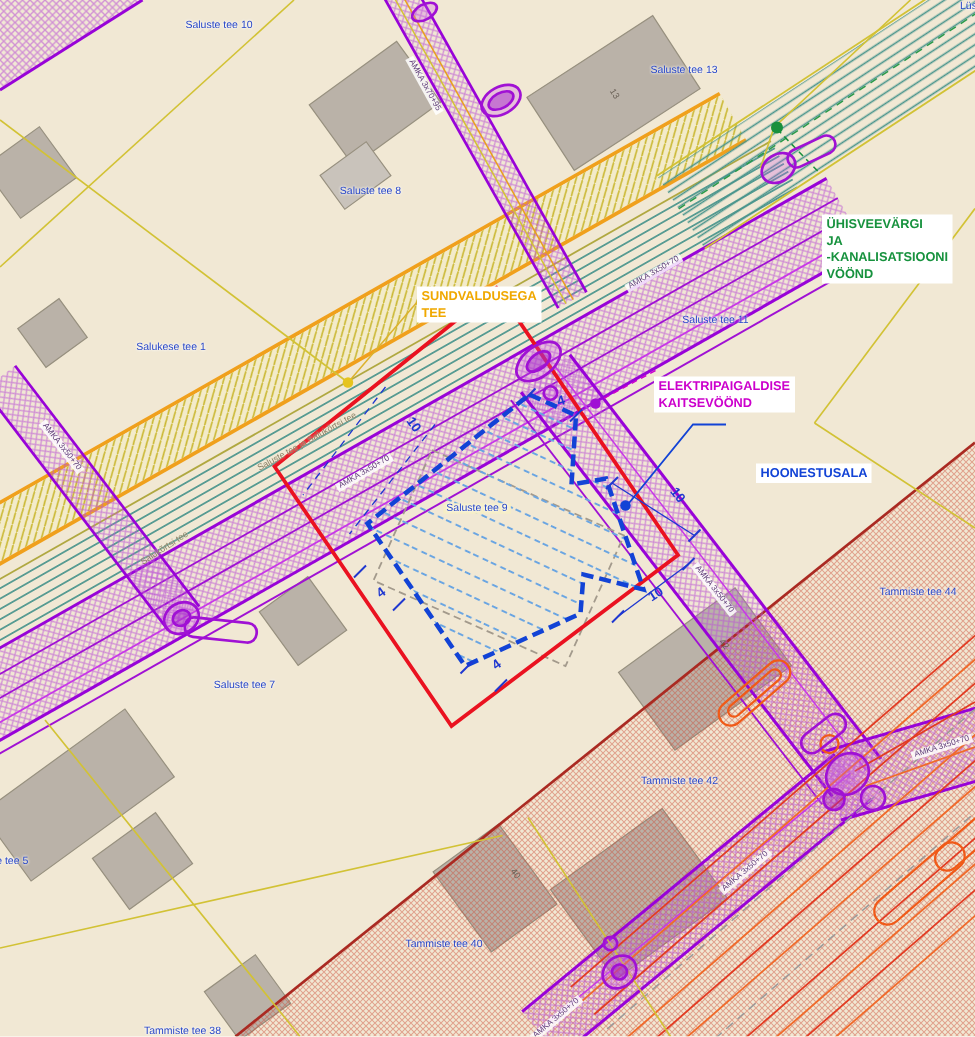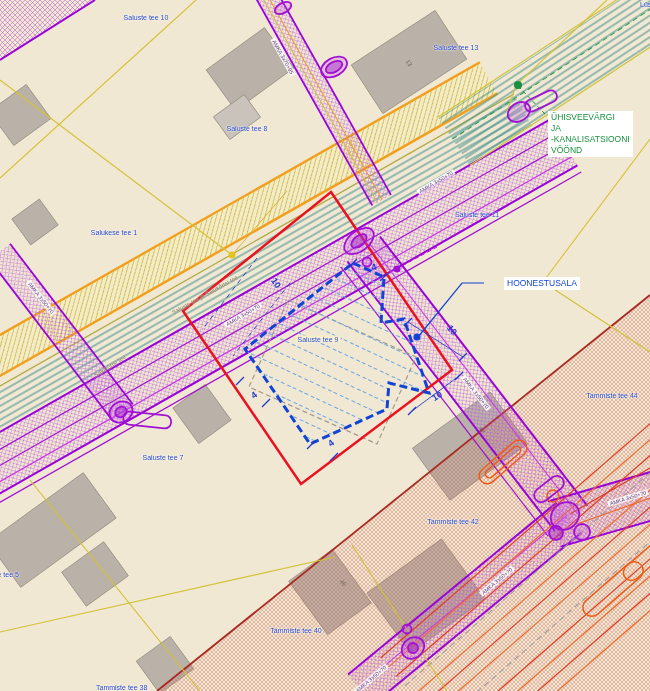--- a/index.html
+++ b/index.html
@@ -3,22 +3,22 @@
 <meta charset="utf-8">
 <style>
   html,body{margin:0;padding:0;background:#fff;font-family:"Liberation Sans",sans-serif;}
   #map{position:relative;width:650px;height:691px;overflow:hidden;background:#f1e8d4;}
   #map svg{position:absolute;left:0;top:0;}
   #labels{position:absolute;left:0;top:0;width:650px;height:691px;pointer-events:none;}
   .plabel{position:absolute;font-size:7px;color:#2847c8;white-space:nowrap;
           transform:translate(-50%,-50%);text-shadow:0 0 2px #fff,0 0 2px #fff;}
   .plabel.noctr{transform:none;}
   .plabel.hl{background:#f6eec6;padding:0 2px;}
-  .ann{position:absolute;background:#fff;padding:1px 3px;font-size:8.5px;font-weight:normal;
-       line-height:11px;white-space:nowrap;}
+  .ann{position:absolute;background:#fff;padding:1px 3px;font-size:8.5px;font-weight:bold;
+       line-height:11px;white-space:nowrap;margin-top:32px;}
   .dim{position:absolute;font-size:9px;font-weight:bold;color:#2038d0;white-space:nowrap;}
   .cable{position:absolute;font-size:5.5px;color:#5f3d78;background:rgba(255,255,255,0.85);
          padding:0 2px;white-space:nowrap;}
   .road{position:absolute;font-size:6px;color:#8a8066;white-space:nowrap;
         text-shadow:0 0 2px #f1e8d4;}
   .hnum{position:absolute;font-size:6px;color:#6b6258;white-space:nowrap;}
 </style>
 </head>
 <body>
 
@@ -251,24 +251,32 @@
   <div class="hnum" style="left:482px;top:430px;transform:translate(-50%,-50%) rotate(50deg)">42</div>
   <div class="hnum" style="left:343px;top:583px;transform:translate(-50%,-50%) rotate(50deg)">40</div>
 
   <div class="dim" style="left:276px;top:283px;transform:translate(-50%,-50%) rotate(55deg)">10</div>
   <div class="dim" style="left:374px;top:267px;transform:translate(-50%,-50%) rotate(-18deg)">4</div>
   <div class="dim" style="left:452px;top:330px;transform:translate(-50%,-50%) rotate(52deg)">10</div>
   <div class="dim" style="left:254px;top:395px;transform:translate(-50%,-50%) rotate(-36deg)">4</div>
   <div class="dim" style="left:437px;top:396px;transform:translate(-50%,-50%) rotate(-33deg)">10</div>
   <div class="dim" style="left:331px;top:443px;transform:translate(-50%,-50%) rotate(-36deg)">4</div>
 
+  <div class="ann" style="left:278px;top:159px;color:#f0a800">
+    <div>SUNDVALDUSEGA</div>
+    <div>TEE</div>
+  </div>
   <div class="ann" style="left:548px;top:111px;color:#17923e">
     <div>ÜHISVEEVÄRGI</div>
     <div>JA</div>
     <div>-KANALISATSIOONI</div>
     <div>VÖÖND</div>
   </div>
+  <div class="ann" style="left:436px;top:219px;color:#cc00cc">
+    <div>ELEKTRIPAIGALDISE</div>
+    <div>KAITSEVÖÖND</div>
+  </div>
   <div class="ann" style="left:504px;top:277px;color:#1243d6">
     <div>HOONESTUSALA</div>
   </div>
 
 </div>
 </div>
 
 </body></html>

